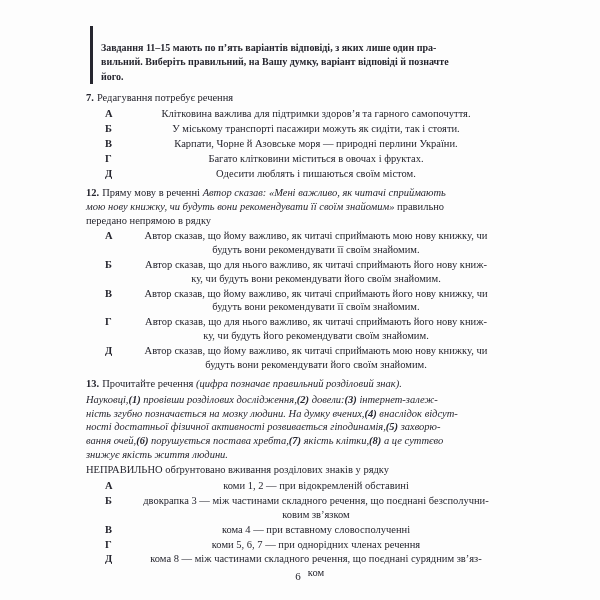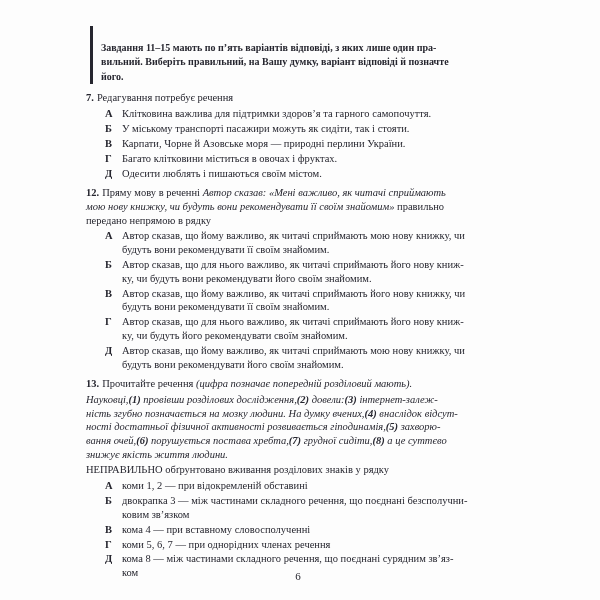--- a/index.html
+++ b/index.html
@@ -42,21 +42,21 @@
   .option {
     display: flex;
     padding-left: 19px;
     margin-bottom: 1.2px;
   }
   .option-letter {
     font-weight: bold;
     flex: 0 0 17px;
     width: 17px;
   }
-  .option-text { flex: 1; white-space: pre-line; }
+  .option-text { flex: 1; white-space: pre-line; text-align: center; }
   .seg-n { font-style: normal; font-weight: normal; }
   .seg-i { font-style: italic; margin-top: 11px; }
   .seg-bi { font-style: italic; font-weight: bold; }
   .page-number {
     position: absolute;
     top: 570px;
     left: 86px;
     width: 424px;
     text-align: center;
     font-size: 11px;
@@ -126,25 +126,25 @@
       </div>
       <div class="option">
         <span class="option-letter">Д</span>
         <span class="option-text">Автор сказав, що йому важливо, як читачі сприймають мою нову книжку, чи
 будуть вони рекомендувати його своїм знайомим.</span>
       </div>
     </div>
   </div>
 
   <div class="question">
-    <p class="stem"><span class="qnum">13.</span><span><span class="seg-n">Прочитайте речення </span><span class="seg-i">(цифра позначає попередній розділовий мають).</span></span></p>
+    <p class="stem"><span class="qnum">13.</span><span><span class="seg-n">Прочитайте речення </span><span class="seg-i">(цифра позначає правильний розділовий знак).</span></span></p>
     <p class="passage"><span class="seg-i">Науковці,</span><span class="seg-bi">(1)</span><span class="seg-i"> провівши розділових дослідження,</span><span class="seg-bi">(2)</span><span class="seg-i"> довели:</span><span class="seg-bi">(3)</span><span class="seg-i"> інтернет-залеж-
 ність згубно позначається на мозку людини. На думку вчених,</span><span class="seg-bi">(4)</span><span class="seg-i"> внаслідок відсут-
 ності достатньої фізичної активності розвивається гіподинамія,</span><span class="seg-bi">(5)</span><span class="seg-i"> захворю-
-вання очей,</span><span class="seg-bi">(6)</span><span class="seg-i"> порушується постава хребта,</span><span class="seg-bi">(7)</span><span class="seg-i"> грудної сидіти,</span><span class="seg-bi">(8)</span><span class="seg-i"> а це суттєво
+вання очей,</span><span class="seg-bi">(6)</span><span class="seg-i"> порушується постава хребта,</span><span class="seg-bi">(7)</span><span class="seg-i"> якість клітки,</span><span class="seg-bi">(8)</span><span class="seg-i"> а це суттєво
 знижує якість життя людини.</span></p>
     <p class="prompt">НЕПРАВИЛЬНО обґрунтовано вживання розділових знаків у рядку</p>
     <div class="options">
       <div class="option">
         <span class="option-letter">А</span>
         <span class="option-text">коми 1, 2 — при відокремленій обставині</span>
       </div>
       <div class="option">
         <span class="option-letter">Б</span>
         <span class="option-text">двокрапка 3 — між частинами складного речення, що поєднані безсполучни-

